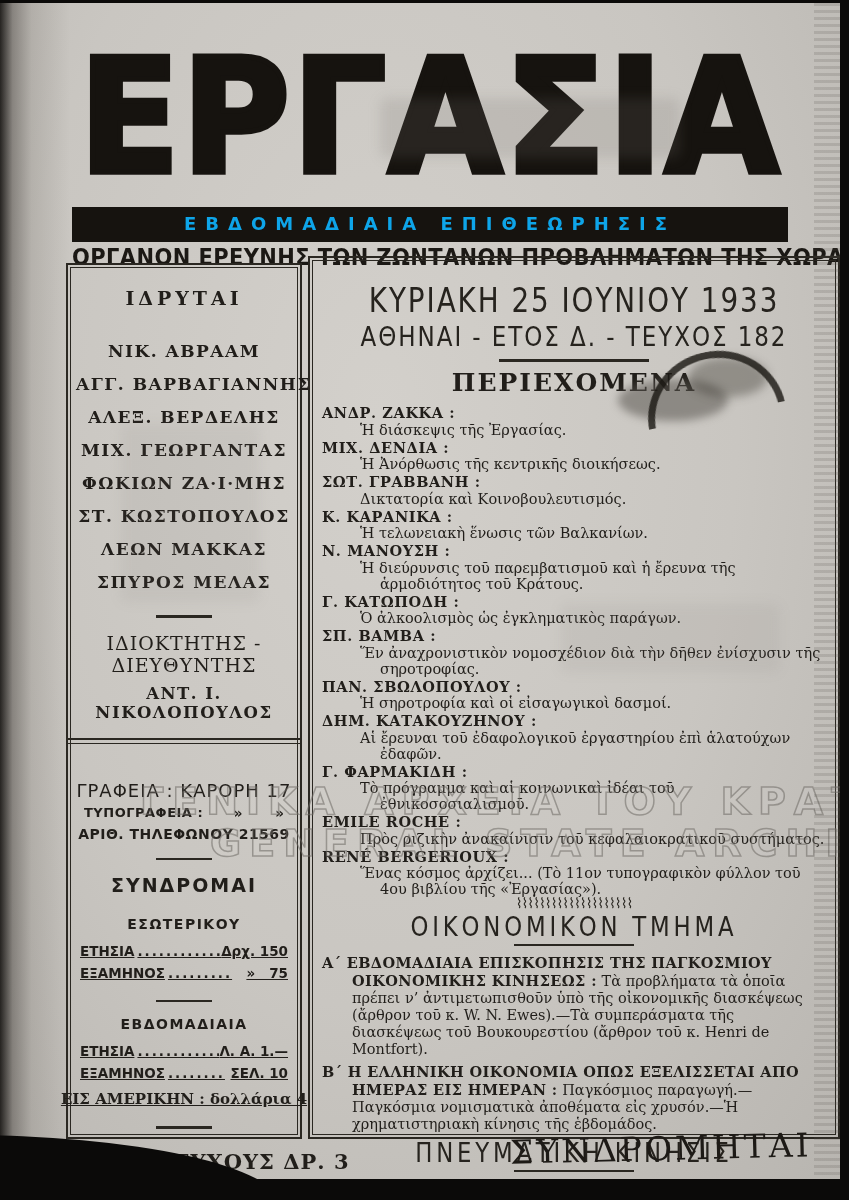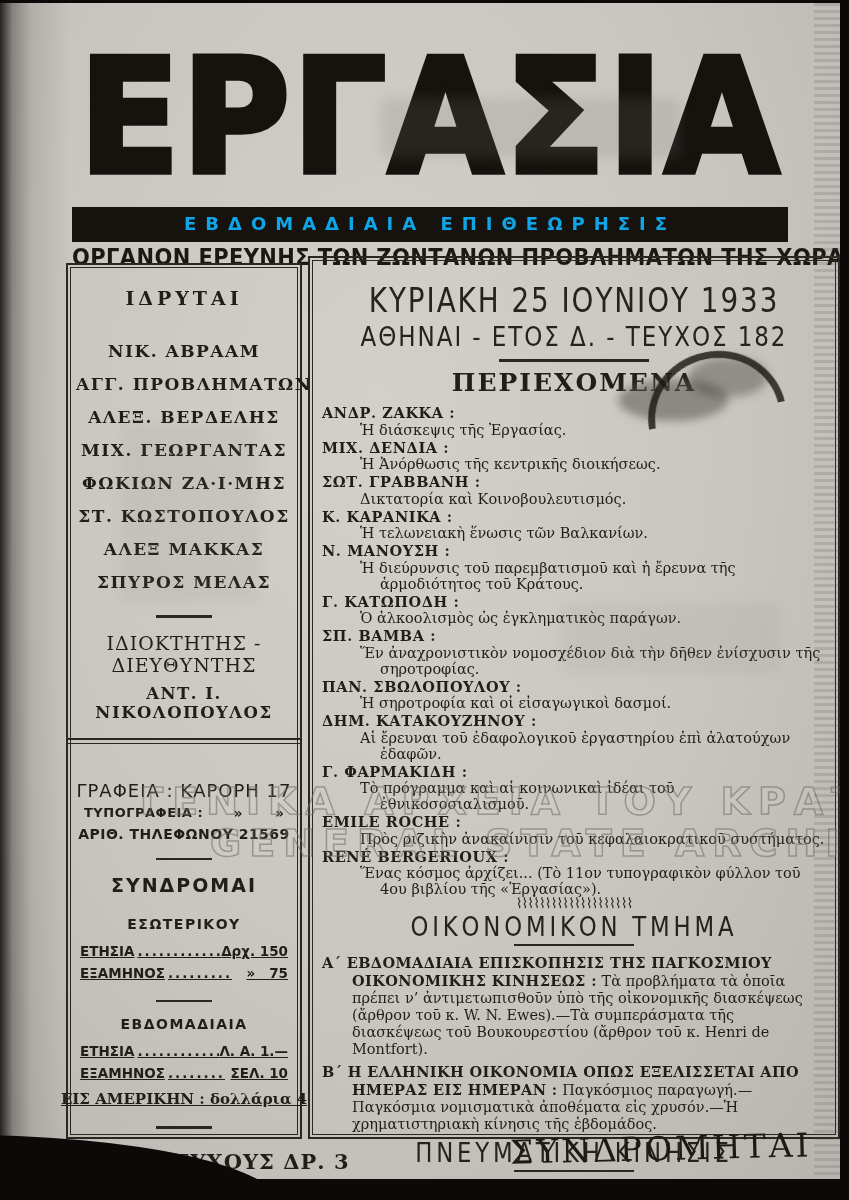--- a/index.html
+++ b/index.html
@@ -159,31 +159,31 @@
       <div id="mast-tagline">ΟΡΓΑΝΟΝ ΕΡΕΥΝΗΣ ΤΩΝ ΖΩΝΤΑΝΩΝ ΠΡΟΒΛΗΜΑΤΩΝ ΤΗΣ ΧΩΡΑΣ</div>
     </div>
 
     <div id="sidebar" class="dbox ink">
       <div class="inner">
         <div id="founders-title">ΙΔΡΥΤΑΙ</div>
         <div id="founders-list">
 
             <div class="founder">ΝΙΚ. ΑΒΡΑΑΜ</div>
 
-            <div class="founder">ΑΓΓ. ΠΡΟΒΛΗΜΑΤΩΝ</div>
+            <div class="founder">ΑΓΓ. ΒΑΡΒΑΓΙΑΝΝΗΣ</div>
 
             <div class="founder">ΑΛΕΞ. ΒΕΡΔΕΛΗΣ</div>
 
             <div class="founder">ΜΙΧ. ΓΕΩΡΓΑΝΤΑΣ</div>
 
             <div class="founder">ΦΩΚΙΩΝ ΖΑ·Ι·ΜΗΣ</div>
 
             <div class="founder">ΣΤ. ΚΩΣΤΟΠΟΥΛΟΣ</div>
 
-            <div class="founder">ΑΛΕΞ ΜΑΚΚΑΣ</div>
+            <div class="founder">ΛΕΩΝ ΜΑΚΚΑΣ</div>
 
             <div class="founder">ΣΠΥΡΟΣ ΜΕΛΑΣ</div>
           </div>
         <div class="dash-rule"></div>
         <div id="owner-label">ΙΔΙΟΚΤΗΤΗΣ - ΔΙΕΥΘΥΝΤΗΣ</div>
         <div id="owner-name">ΑΝΤ. Ι. ΝΙΚΟΛΟΠΟΥΛΟΣ</div>
         <div id="sidebar-divider"></div>
 
         <div id="office-block">
           <div id="office-line">ΓΡΑΦΕΙΑ : ΚΑΡΟΡΗ 17</div>

